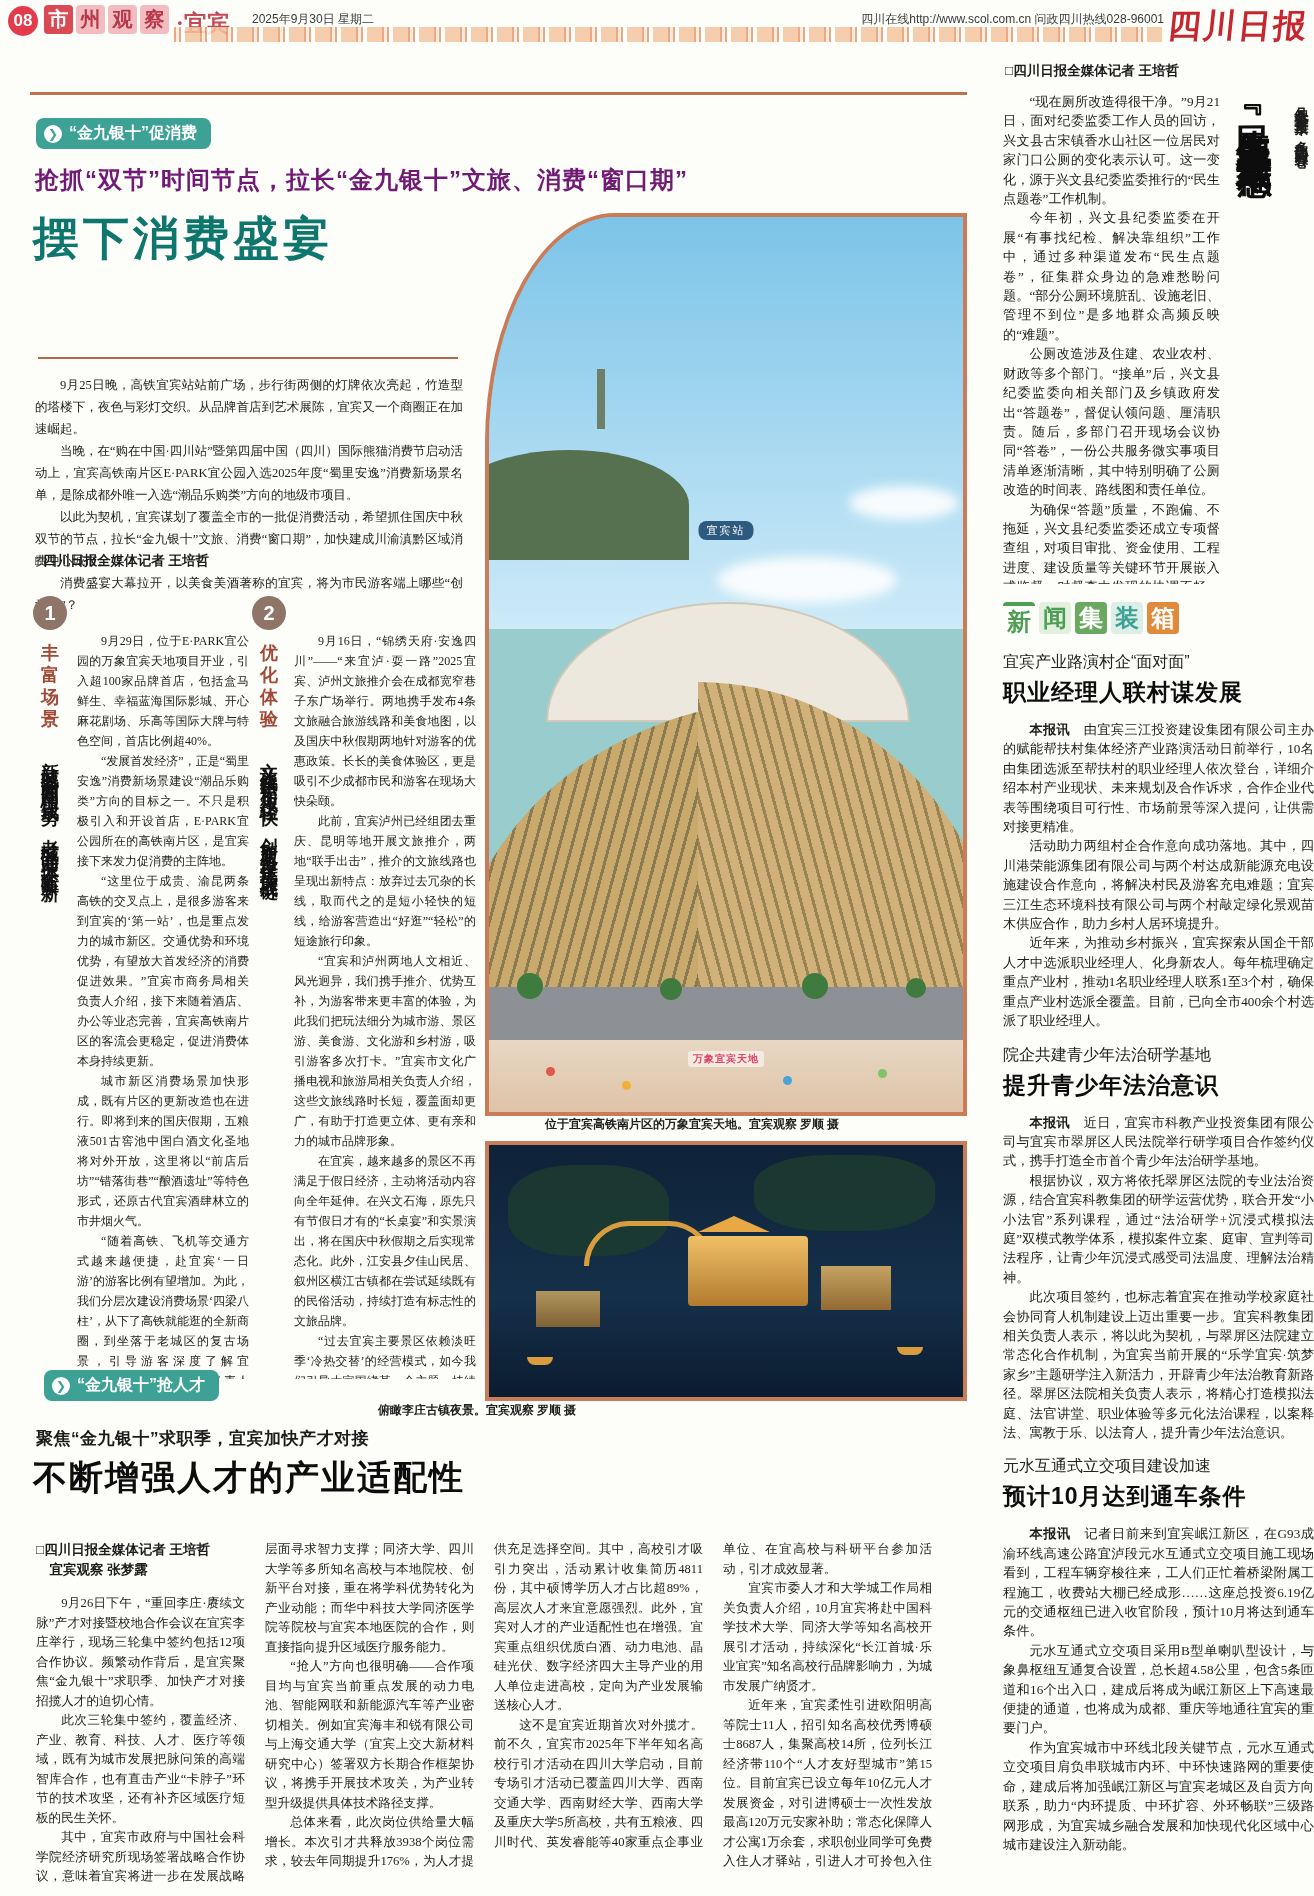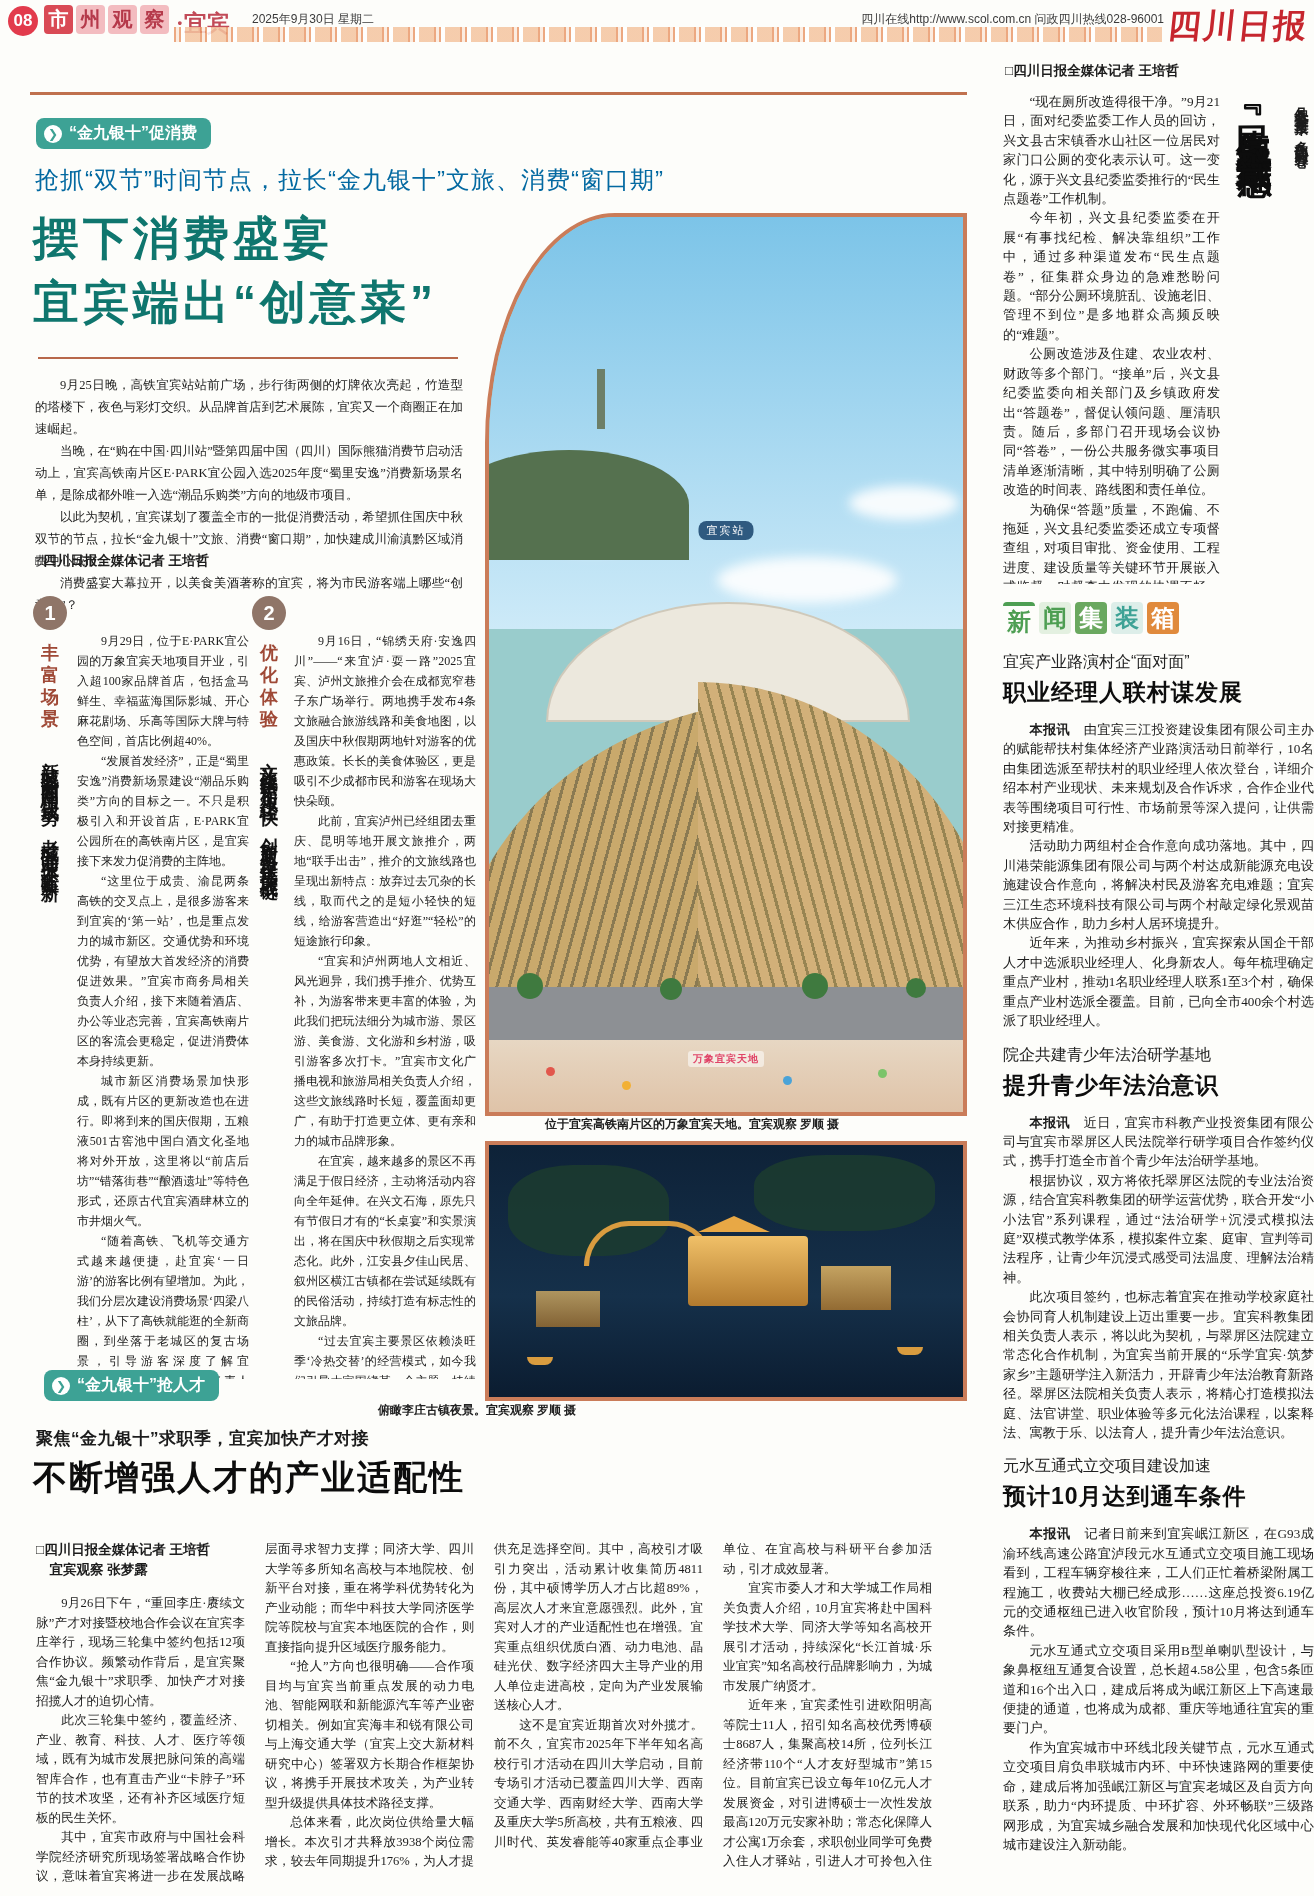--- a/index.html
+++ b/index.html
@@ -19,21 +19,21 @@
   .hright{right:150px;top:11px;font-size:12px;color:#3a3a3a;text-align:right;}
   .masthead{right:6px;top:4px;font-size:33px;font-weight:bold;color:#c6262e;transform:skewX(-6deg);letter-spacing:2px;}
   .hstrip{left:174px;top:27px;width:988px;height:15px;opacity:.85;
      background:repeating-linear-gradient(90deg,#e9996b 0 2px,#fbe9dc 2px 5px,#e9996b 5px 7px,#fff 7px 11px,#f4c49f 11px 26px);}
   
   .ruletop{left:30px;top:92px;width:937px;height:3px;background:#c0714e;}
   .badge{background:#3da295;color:#fff;border-radius:8px;font-size:16px;font-weight:bold;
          display:inline-flex;align-items:center;gap:7px;padding:5px 14px 5px 8px;}
   .badge .bic{width:18px;height:18px;border-radius:50%;background:#fff;color:#3da295;font-size:12px;
               display:flex;align-items:center;justify-content:center;font-weight:bold;}
-  .kicker1{left:35px;top:164px;font-size:24px;font-weight:normal;letter-spacing:1px;color:#0369a1;}
+  .kicker1{left:35px;top:164px;font-size:24px;font-weight:bold;letter-spacing:1px;color:#701a75;}
   .headline1{left:33px;top:206px;font-size:46px;line-height:64px;font-weight:bold;letter-spacing:4px;color:#0f766e;}
   .divider{left:38px;top:357px;width:420px;height:2px;background:#b8684a;}
   .intro{left:35px;top:374px;width:428px;font-size:12.5px;line-height:22px;text-align:justify;}
   .intro p{margin:0;text-indent:2em;}
   .byline1{left:35px;top:552px;font-size:13.5px;font-weight:bold;}
   
   .secwrap{top:596px;display:flex;}
   .rail{width:34px;display:flex;flex-direction:column;align-items:center;}
   .ncirc{width:34px;height:34px;border-radius:50%;background:#8f7568;color:#fff;font-size:20px;font-weight:bold;
          display:flex;align-items:center;justify-content:center;margin-bottom:12px;}
@@ -133,21 +133,20 @@
   <div class="abs hstrip"></div>
 
   <div class="abs ruletop"></div>
   <div class="abs sans badge" style="left:36px;top:118px;">
     <span class="bic">❯</span>
     <span>“金九银十”促消费</span>
   </div>
   <div class="abs sans kicker1">抢抓“双节”时间节点，拉长“金九银十”文旅、消费“窗口期”</div>
   <div class="abs sans headline1">
     <div>摆下消费盛宴</div>
-    <div>宜宾端出“创意菜”</div>
   </div>
   <div class="abs divider"></div>
   <div class="abs intro">
     <p>9月25日晚，高铁宜宾站站前广场，步行街两侧的灯牌依次亮起，竹造型的塔楼下，夜色与彩灯交织。从品牌首店到艺术展陈，宜宾又一个商圈正在加速崛起。</p>
     <p>当晚，在“购在中国·四川站”暨第四届中国（四川）国际熊猫消费节启动活动上，宜宾高铁南片区E·PARK宜公园入选2025年度“蜀里安逸”消费新场景名单，是除成都外唯一入选“潮品乐购类”方向的地级市项目。</p>
     <p>以此为契机，宜宾谋划了覆盖全市的一批促消费活动，希望抓住国庆中秋双节的节点，拉长“金九银十”文旅、消费“窗口期”，加快建成川渝滇黔区域消费中心城市。</p>
     <p>消费盛宴大幕拉开，以美食美酒著称的宜宾，将为市民游客端上哪些“创意菜”？</p>
   </div>
   <div class="abs sans byline1">□四川日报全媒体记者 王培哲</div>
 

